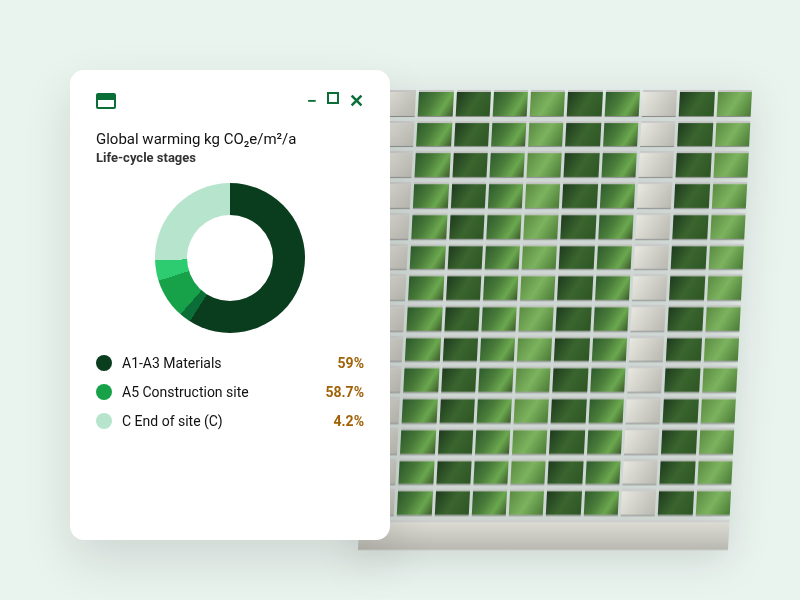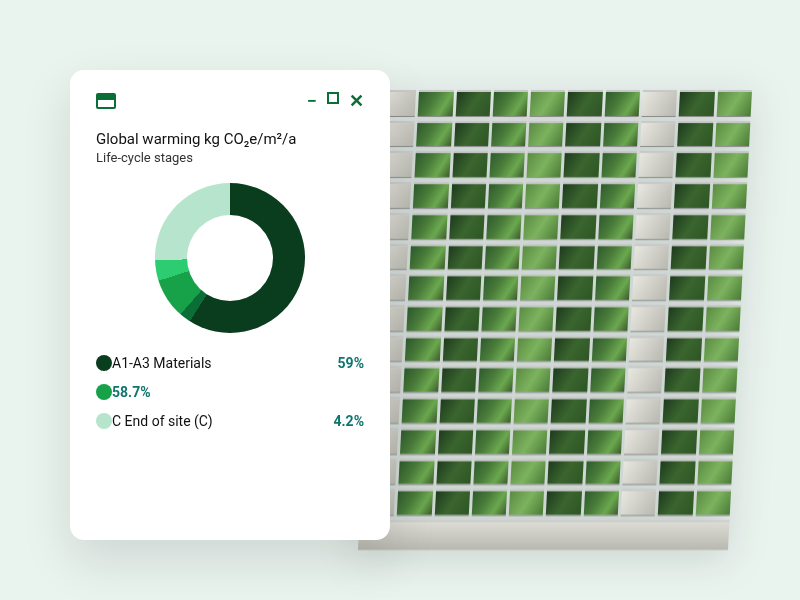--- a/index.html
+++ b/index.html
@@ -71,35 +71,35 @@
   .head-left::before{
     content:"";
     position:absolute; left:0; right:0; top:0; height:5px;
     background:#0b6e37;
   }
   .win-controls { display:flex; gap:10px; color:#0b6e37; font-weight:600; }
   .ctrl { cursor:pointer; line-height:1; font-size:18px; }
   .ctrl.sq { width:12px; height:12px; border:2px solid #0b6e37; display:inline-block; }
 
   .title { font-size:15px; font-weight:400; color:#111; margin-bottom:2px; }
-  .subtitle { font-size:13px; color:#333; margin-bottom:18px; }
+  .subtitle { font-size:13px; color:#333; margin-bottom:18px;font-weight:bold; }
 
   .donut-wrap { display:flex; justify-content:center; margin-bottom:22px; }
   .donut { width:150px; height:150px; border-radius:50%; position:relative; }
   .donut::after{
     content:""; position:absolute; top:50%; left:50%;
     width:86px; height:86px; background:#fff; border-radius:50%;
     transform:translate(-50%,-50%);
   }
 
   .legend { display:flex; flex-direction:column; gap:13px; }
-  .row { display:flex; align-items:center; }
+  .row { display:flex; align-items:center; gap:10px; }
   .swatch { width:16px; height:16px; border-radius:50%; flex-shrink:0; }
   .lbl { font-size:14px; color:#111; flex:1; }
-  .val { font-size:14px; font-weight:700; color:#0f766e; }
+  .val { font-size:14px; font-weight:700; color:#a16207; }
 </style>
 </head>
 <body>
 
 <div class="building" aria-hidden="true">
     <div class="floor">
       <div class="win"></div>
       <div class="win"></div>
       <div class="win"></div>
       <div class="win"></div>
@@ -287,20 +287,21 @@
   </div>
 
   <div class="legend" id="legend">
       <div class="row">
         <span class="swatch" style="background: rgb(10, 61, 30);"></span>
         <span class="lbl">A1-A3 Materials</span>
         <span class="val">59%</span>
       </div>
       <div class="row">
         <span class="swatch" style="background: rgb(23, 162, 74);"></span>
+        <span class="lbl">A5 Construction site</span>
         <span class="val">58.7%</span>
       </div>
       <div class="row">
         <span class="swatch" style="background: rgb(183, 228, 205);"></span>
         <span class="lbl">C End of site (C)</span>
         <span class="val">4.2%</span>
       </div>
     </div>
 </div>
 

